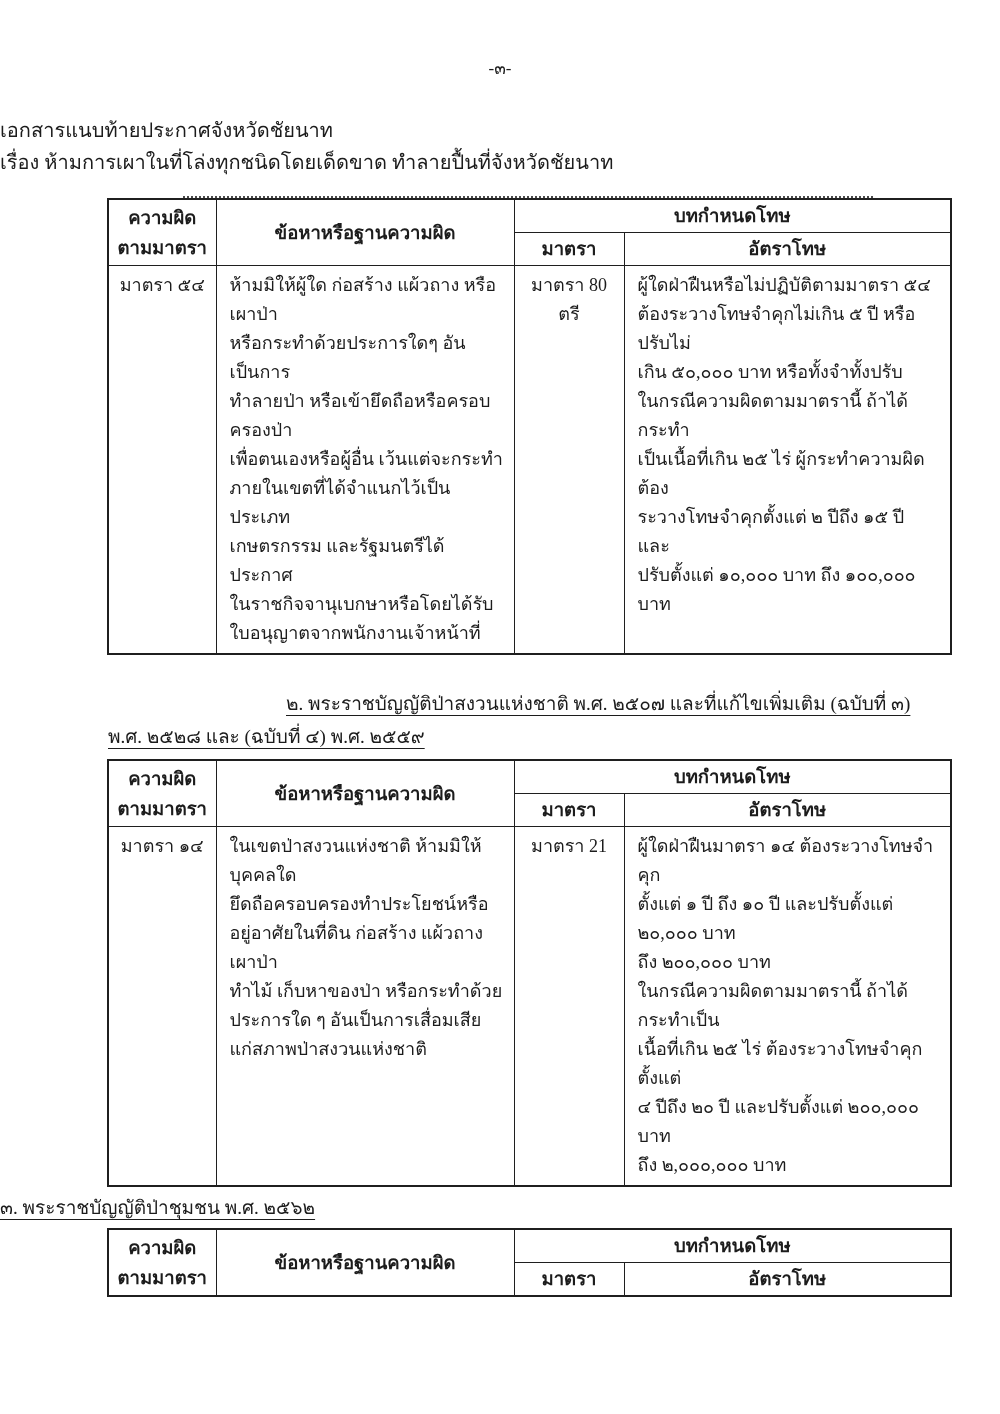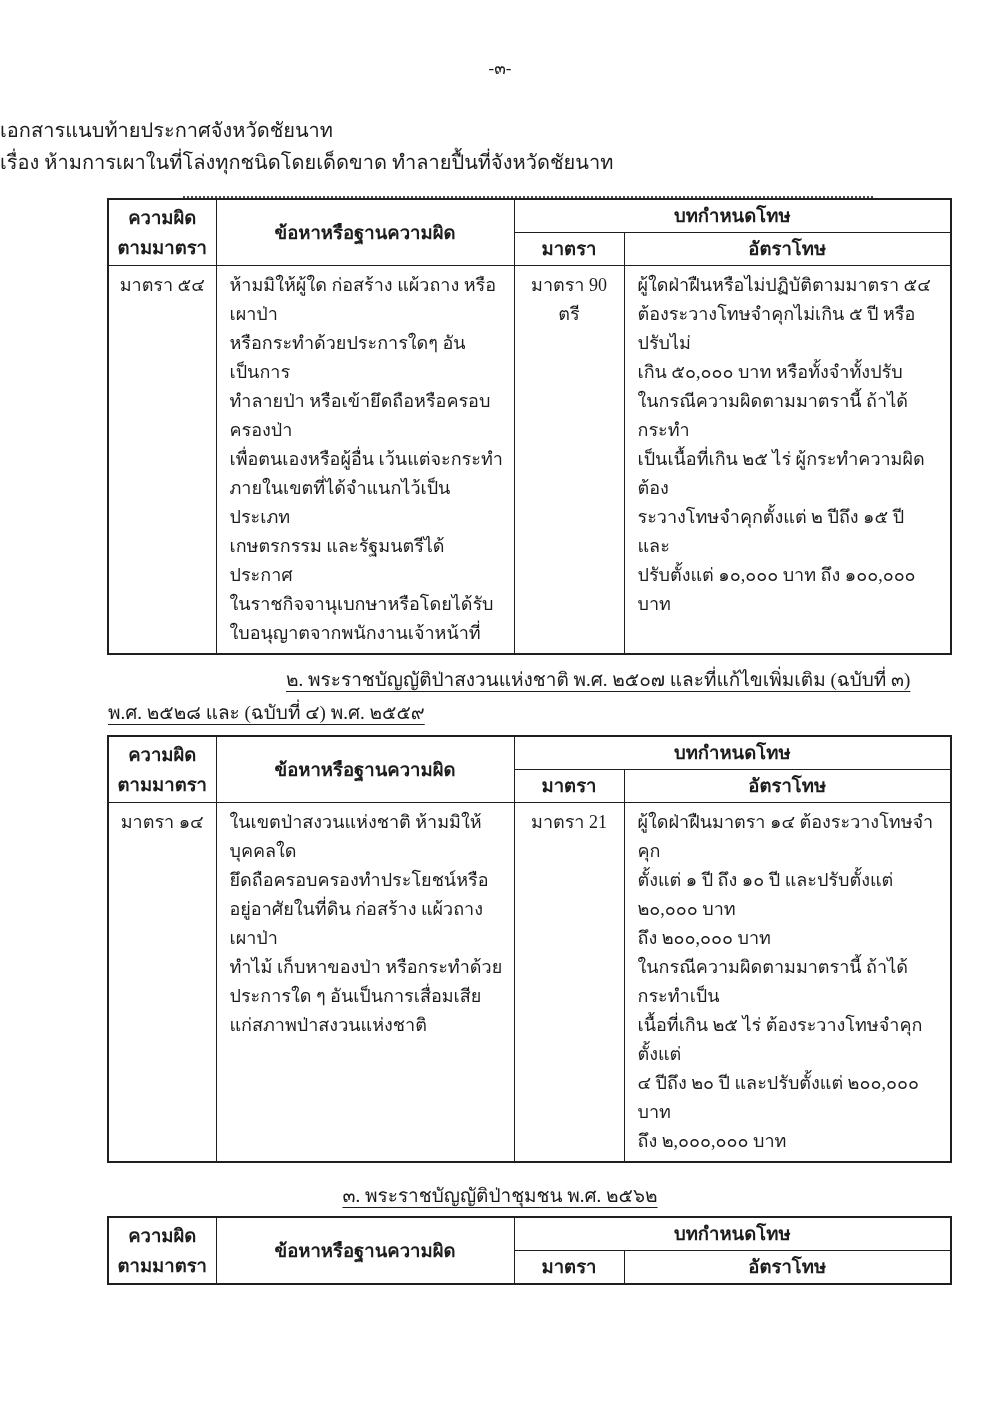--- a/index.html
+++ b/index.html
@@ -36,22 +36,22 @@
     margin: 42px 50px 6px 108px;
     font-size: 19px;
     line-height: 33px;
     white-space: pre-line;
     text-decoration: underline;
     text-decoration-thickness: 1px;
     text-underline-offset: 5px;
   }
   .law-heading.indent-first { text-indent: 178px; }
   .law-heading.centered {
-    margin: 16px 0 4px 0;
-    text-align: center;
+    margin: 4px 0 4px 0;
+    text-align: left;
     text-indent: 0;
   }
   table.law-table {
     margin-left: 107px;
     width: 843px;
     border-collapse: collapse;
     table-layout: fixed;
   }
   .law-table th, .law-table td {
     border: 1.5px solid #1f1f1f;
@@ -120,34 +120,34 @@
       <tr class="row-t1">
         <td class="cell-center">มาตรา ๕๔</td>
         <td class="cell-text">ห้ามมิให้ผู้ใด ก่อสร้าง แผ้วถาง หรือ เผาป่า
 หรือกระทำด้วยประการใดๆ อันเป็นการ
 ทำลายป่า หรือเข้ายึดถือหรือครอบครองป่า
 เพื่อตนเองหรือผู้อื่น เว้นแต่จะกระทำ
 ภายในเขตที่ได้จำแนกไว้เป็นประเภท
 เกษตรกรรม และรัฐมนตรีได้ประกาศ
 ในราชกิจจานุเบกษาหรือโดยได้รับ
 ใบอนุญาตจากพนักงานเจ้าหน้าที่</td>
-        <td class="cell-center">มาตรา 90
+        <td class="cell-center">มาตรา 80
 ตรี</td>
         <td class="cell-text">ผู้ใดฝ่าฝืนหรือไม่ปฏิบัติตามมาตรา ๕๔
 ต้องระวางโทษจำคุกไม่เกิน ๕ ปี หรือปรับไม่
 เกิน ๕๐,๐๐๐ บาท หรือทั้งจำทั้งปรับ
 ในกรณีความผิดตามมาตรานี้ ถ้าได้กระทำ
 เป็นเนื้อที่เกิน ๒๕ ไร่ ผู้กระทำความผิดต้อง
 ระวางโทษจำคุกตั้งแต่ ๒ ปีถึง ๑๕ ปี และ
 ปรับตั้งแต่ ๑๐,๐๐๐ บาท ถึง ๑๐๐,๐๐๐ บาท</td>
       </tr>
     </tbody>
   </table>
 
-  <div class="law-heading indent-first" style="margin-top:8px">๒. พระราชบัญญัติป่าสงวนแห่งชาติ พ.ศ. ๒๕๐๗ และที่แก้ไขเพิ่มเติม (ฉบับที่ ๓)
+  <div class="law-heading indent-first" style="margin-top:32px">๒. พระราชบัญญัติป่าสงวนแห่งชาติ พ.ศ. ๒๕๐๗ และที่แก้ไขเพิ่มเติม (ฉบับที่ ๓)
 พ.ศ. ๒๕๒๘ และ (ฉบับที่ ๔) พ.ศ. ๒๕๕๙</div>
   <table class="law-table">
     <colgroup>
       <col class="col-offense">
         <col class="col-charge">
         <col class="col-section">
         <col class="col-rate">
     </colgroup>
     <thead>
       <tr>

